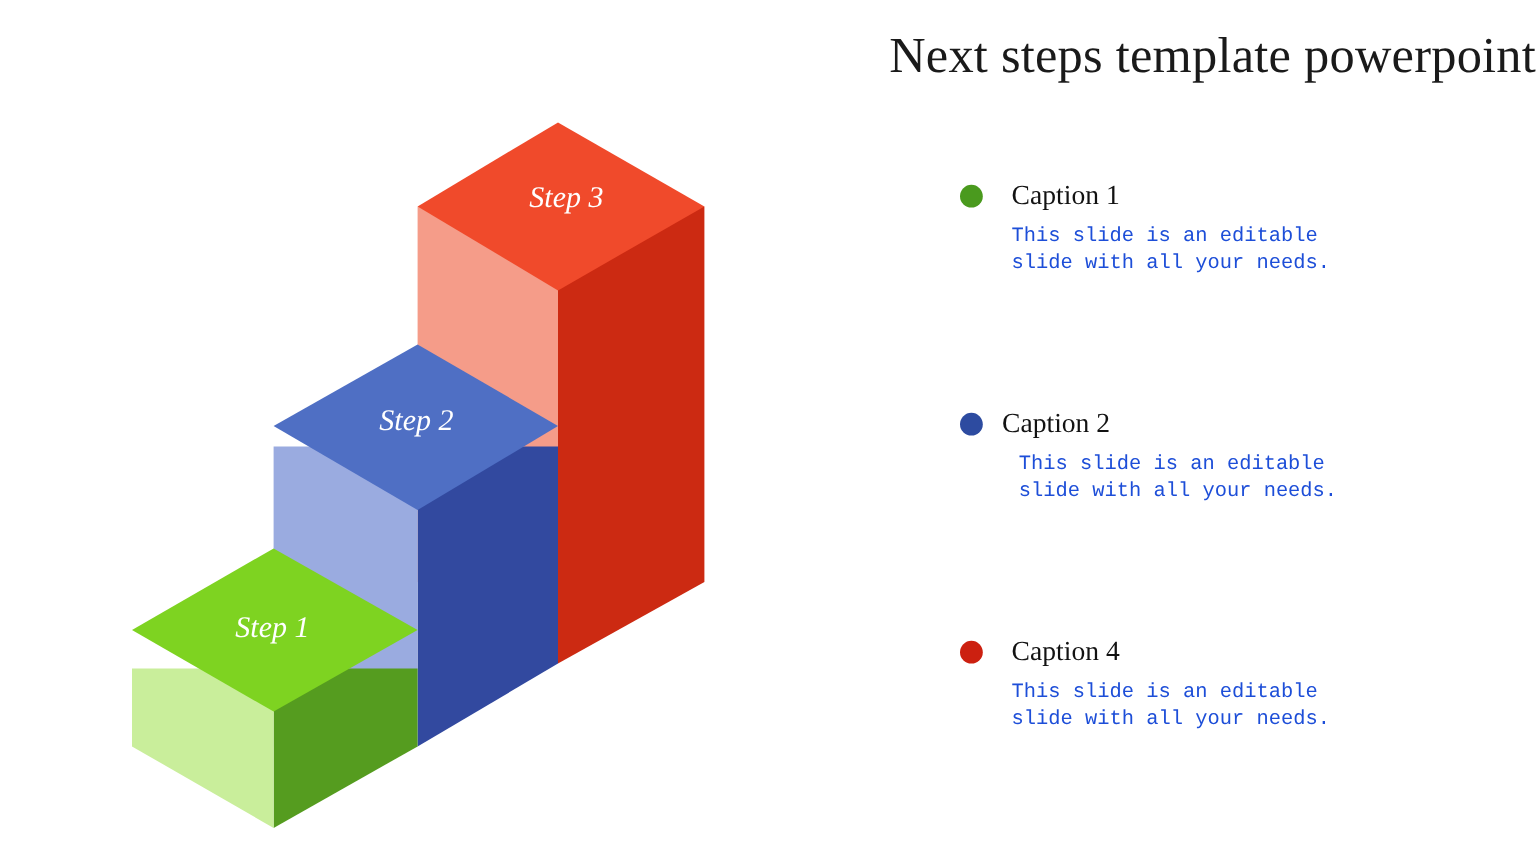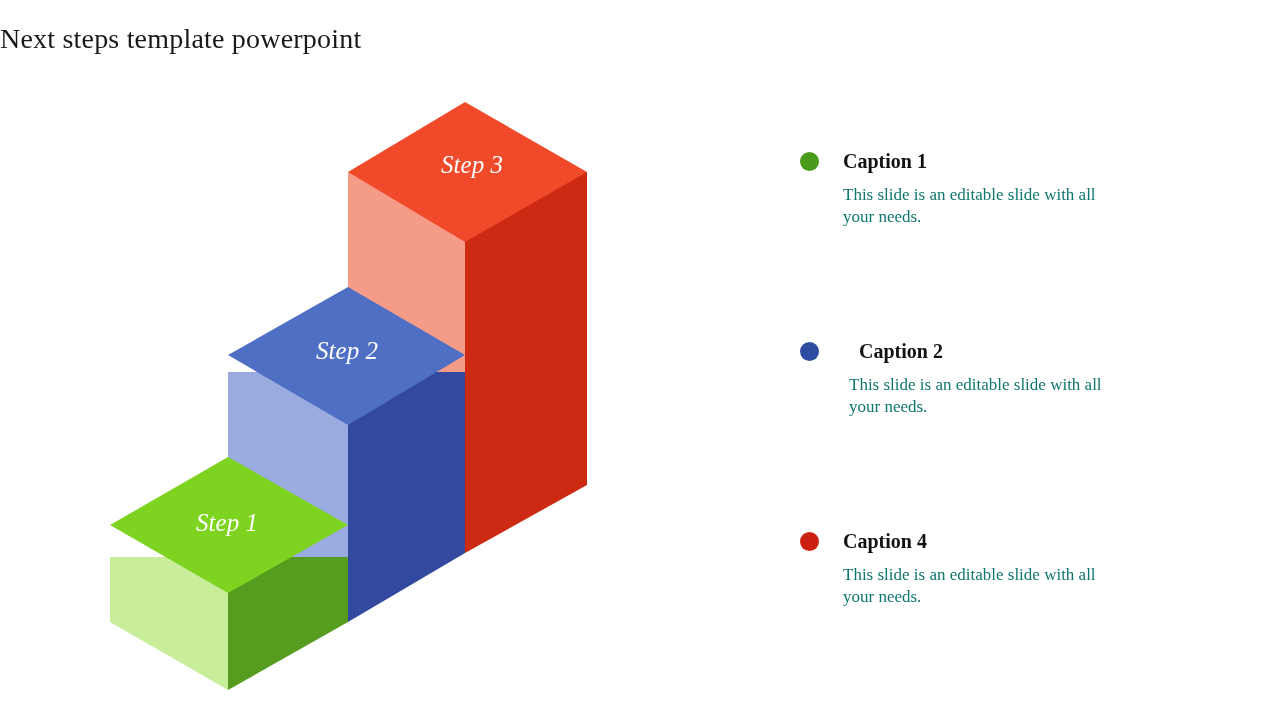--- a/index.html
+++ b/index.html
@@ -14,22 +14,22 @@
     overflow: hidden;
     font-family: "Liberation Serif", "DejaVu Serif", serif;
   }
 
   
   #slide-title {
     position: absolute;
     top: 22px;
     left: 0;
     width: 1280px;
-    text-align: left;
-    font-size: 28px;
+    text-align: right;
+    font-size: 42px;
     font-weight: 400;
     color: #1a1a1a;
     letter-spacing: 0.2px;
     line-height: 1.2;
   }
 
   
   #steps-diagram {
     position: absolute;
     left: 95px;
@@ -64,30 +64,30 @@
     align-items: center;
   }
   .bullet-dot {
     width: 19px;
     height: 19px;
     border-radius: 50%;
     flex: 0 0 auto;
   }
   .caption-title {
     font-family: "Liberation Serif", "DejaVu Serif", serif;
-    font-size: 20px;
-    font-weight: bold;
+    font-size: 23px;
+    font-weight: normal;
     color: #121212;
     margin-left: 24px;
     white-space: nowrap;
   }
   .caption-body {
-    font-family: Liberation Serif, serif;
+    font-family: Liberation Mono, monospace;
     font-size: 17px;
-    color: #0f766e;
+    color: #1d4ed8;
     line-height: 1.32;
     width: 275px;
   }
 </style>
 </head>
 <body style="background: rgb(255, 255, 255);">
 
 <div id="slide-title">Next steps template powerpoint</div>
 
 <div id="steps-diagram">
@@ -122,21 +122,21 @@
     <div class="caption-head">
       <span class="bullet-dot" style="background:#4a9a1e;"></span>
       <span class="caption-title">Caption 1</span>
     </div>
     <div class="caption-body" style="margin-left:43px; margin-top:11px;">This slide is an editable slide with all your needs.</div>
   </div>
 
   <div class="caption-block" style="left:0px; top:190px;">
     <div class="caption-head">
       <span class="bullet-dot" style="background:#2d4ba0;"></span>
-      <span class="caption-title" style="margin-left:40px;">Caption 2</span>
+      <span class="caption-title" style="margin-left:16px;">Caption 2</span>
     </div>
     <div class="caption-body" style="margin-left:49px; margin-top:11px;">This slide is an editable slide with all your needs.</div>
   </div>
 
   <div class="caption-block" style="left:0px; top:380px;">
     <div class="caption-head">
       <span class="bullet-dot" style="background:#cc2010;"></span>
       <span class="caption-title">Caption 4</span>
     </div>
     <div class="caption-body" style="margin-left:43px; margin-top:11px;">This slide is an editable slide with all your needs.</div>

